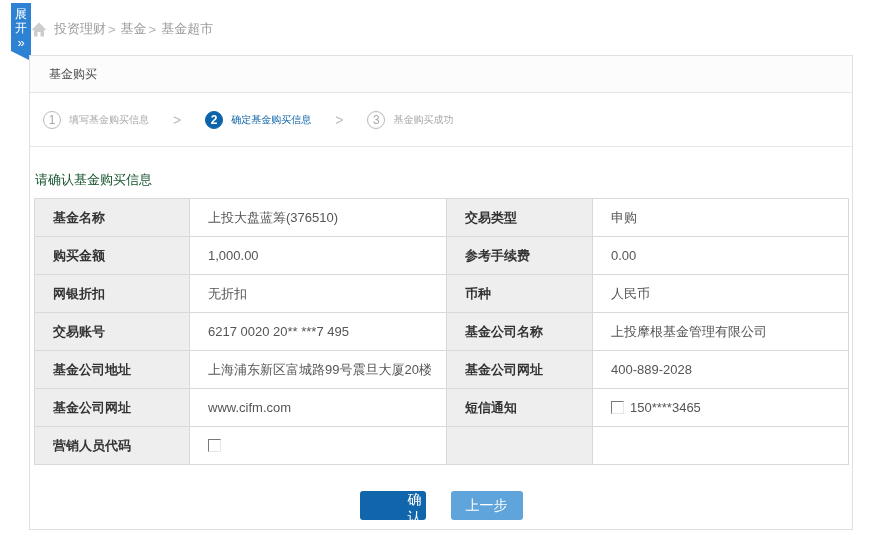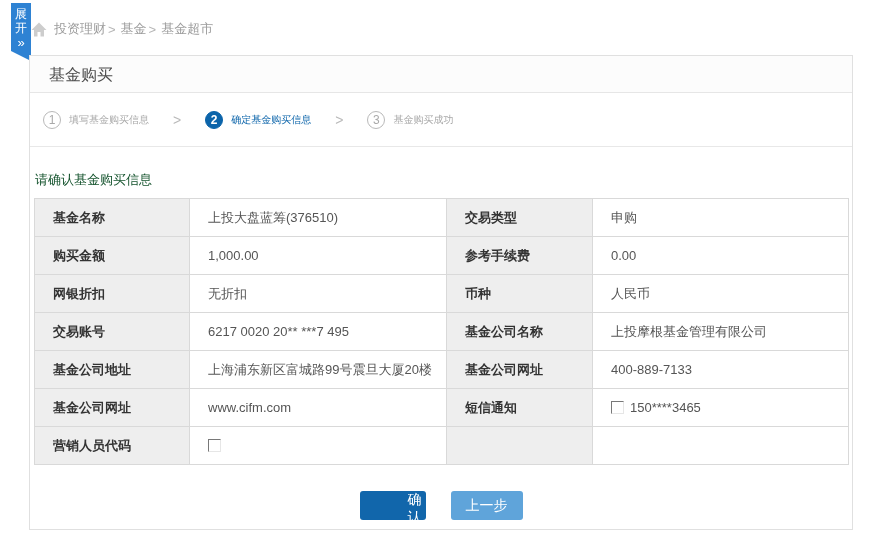--- a/index.html
+++ b/index.html
@@ -19,21 +19,21 @@
   .breadcrumb { position:absolute; left:31px; top:20px; height:18px; display:flex;
     align-items:center; font-size:13px; color:#9c9c9c;text-align:center; }
   .home-ic { width:16px; height:15px; margin-right:7px; }
   .home-ic svg { display:block; }
   .bc-item { color:#9c9c9c; cursor:pointer; }
   .bc-sep { color:#b5b5b5; margin:0 5px 0 2px; }
 
   
   .panel { position:absolute; left:29px; top:55px; width:824px; height:475px;
     background:#fff; border:1px solid #e0e0e0; }
-  .panel-title { height:37px; line-height:37px; padding-left:19px; font-size:16px;
+  .panel-title { height:37px; line-height:37px; padding-left:19px; font-size:12px;
     color:#4d4d4d; background:#fcfcfc; border-bottom:1px solid #e6e6e6; }
 
   
   .steps { height:54px; display:flex; align-items:center; padding-left:13px;
     border-bottom:1px solid #e8e8e8; }
   .step { display:flex; align-items:center; }
   .step .circ { width:18px; height:18px; border-radius:50%; border:1px solid #b9b9b9;
     color:#a9a9a9; font-size:12px; line-height:17px; text-align:center; margin-right:8px;
     background:#fff; flex:0 0 18px; }
   .step .slabel { font-size:10px; color:#a9a9a9; }
@@ -137,21 +137,21 @@
       <tr>
         <td class="t-label">交易账号</td>
         <td class="t-value">6217 0020 20** ***7 495</td>
         <td class="t-label">基金公司名称</td>
         <td class="t-value">上投摩根基金管理有限公司</td>
       </tr>
       <tr>
         <td class="t-label">基金公司地址</td>
         <td class="t-value">上海浦东新区富城路99号震旦大厦20楼</td>
         <td class="t-label">基金公司网址</td>
-        <td class="t-value">400-889-7133</td>
+        <td class="t-value">400-889-2028</td>
       </tr>
       <tr>
         <td class="t-label">基金公司网址</td>
         <td class="t-value">www.cifm.com</td>
         <td class="t-label">短信通知</td>
         <td class="t-value">
           <span class="cbx"></span><span>150****3465</span>
         </td>
       </tr>
       <tr>

